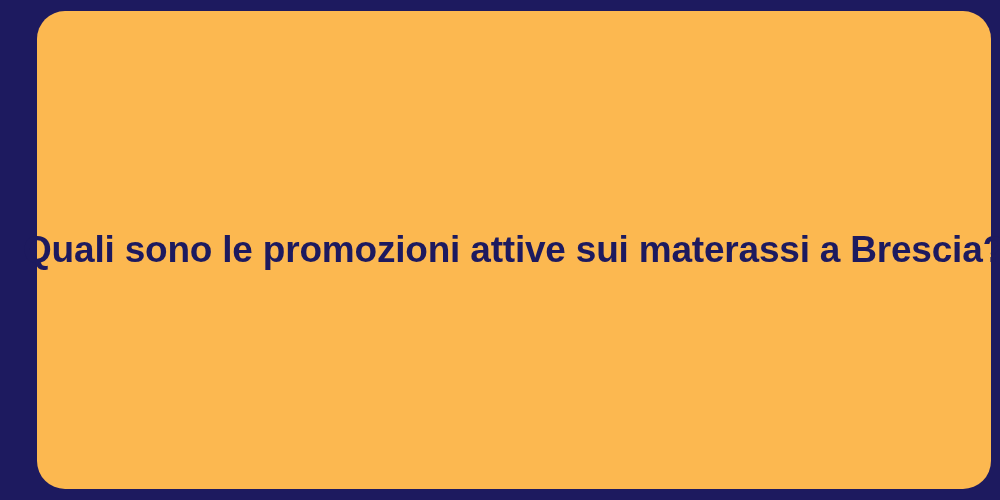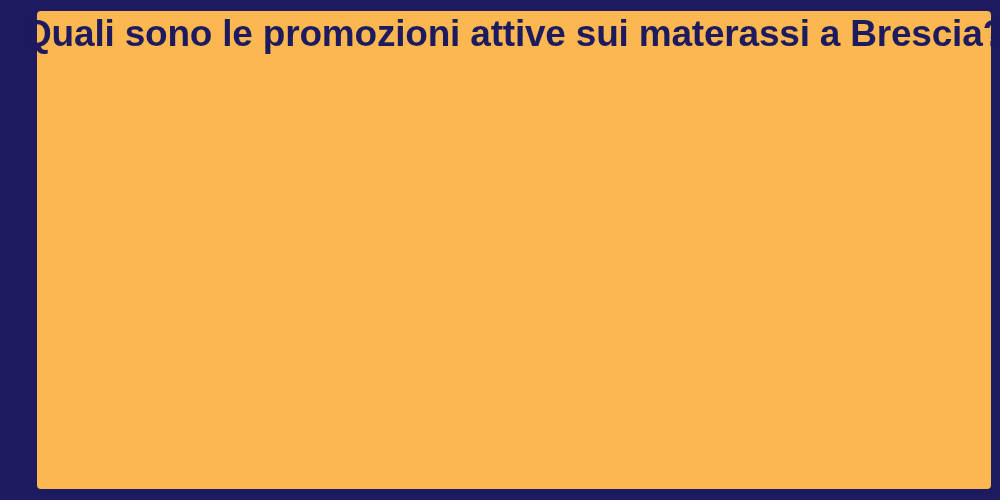--- a/index.html
+++ b/index.html
@@ -21,22 +21,23 @@
     box-sizing: border-box;
   }
 
   #card {
     position: absolute;
     left: 9px;
     top: 11px;
     right: 9px;
     bottom: 11px;
     background: #fcb850;
-    border-radius: 4px;
+    border-radius: 28px;
     display: flex;
+    align-items: center;
     justify-content: center;
     box-sizing: border-box;
     margin-left: 28px;
   }
 
   #headline {
     margin: 0;
     padding: 0 40px;
     text-align: center;
     color: #1d1a5f;

